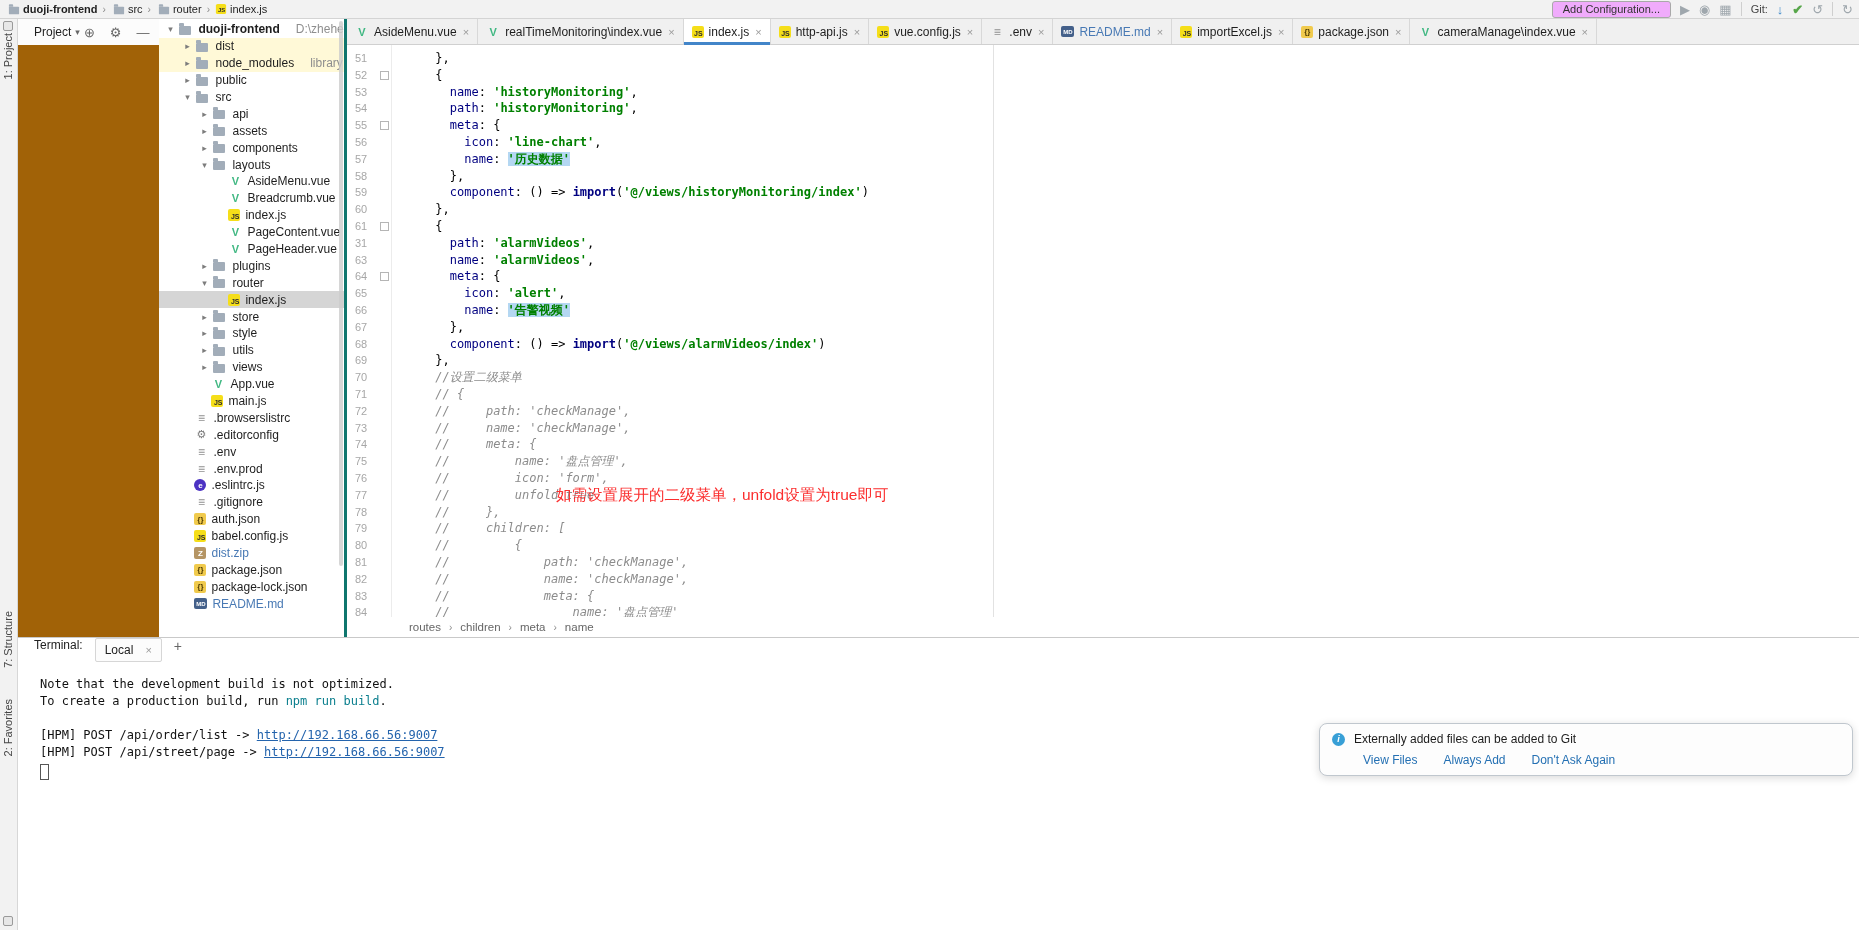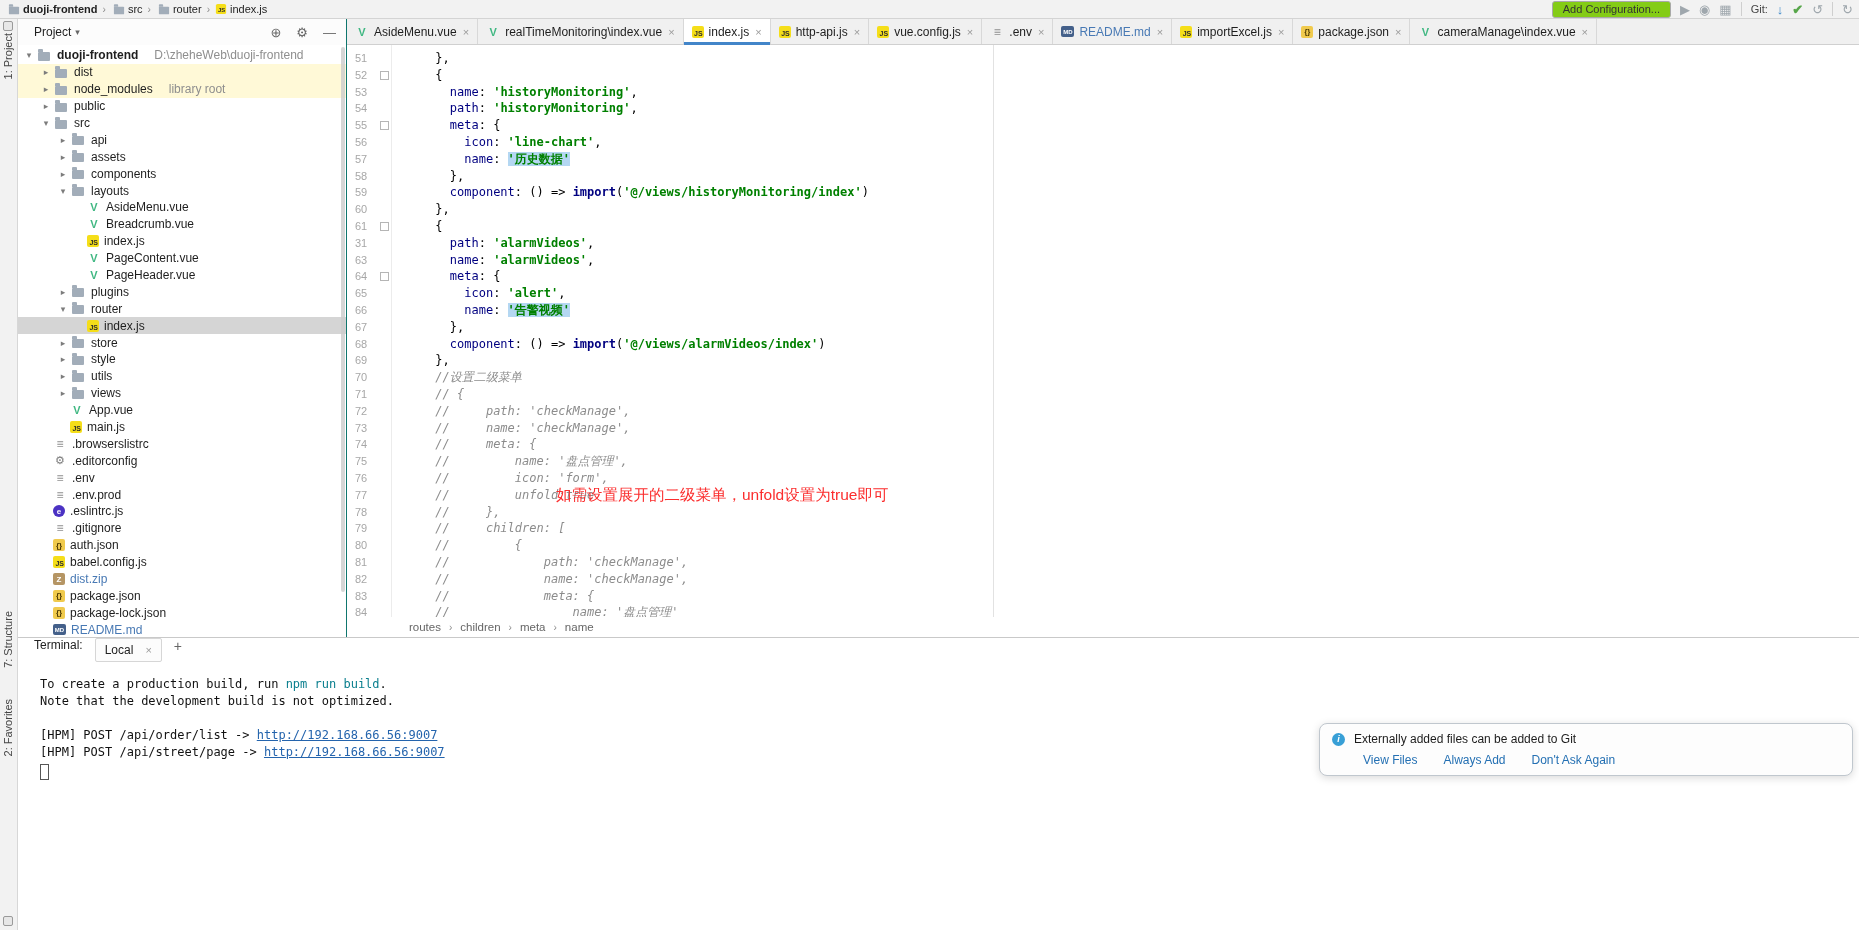--- a/index.html
+++ b/index.html
@@ -7,42 +7,42 @@
        font-family:"Liberation Sans",sans-serif;font-size:12px;color:#1e1e1e}
   
   .topbar{height:19px;background:#f2f2f2;border-bottom:1px solid #d4d4d4;display:flex;
           align-items:center;padding:0 6px;box-sizing:border-box}
   .crumbs{display:flex;align-items:center;gap:4px;font-size:11px}
   .crumb{display:flex;align-items:center}
   .crumb .fi{transform:scale(.85);margin-right:3px}
   .crumb-l.bold{font-weight:bold}
   .csep{color:#8d8d8d;font-size:10px;padding:0 1px}
   .tb-right{margin-left:auto;display:flex;align-items:center;gap:9px}
-  .addcfg{height:17px;border:1px solid #a9a9a9;border-radius:3px;background:#84cc16;
+  .addcfg{height:17px;border:1px solid #a9a9a9;border-radius:3px;background:#f0abfc;
           font-size:11px;padding:0 10px;color:#333;font-family:"Liberation Sans",sans-serif}
   .tbi{font-size:13px;line-height:13px}
   .tbi.dim{color:#9fa7ad}
   .tbi.blue{color:#3a87c9;font-weight:bold}
   .tbi.green{color:#57a64a;font-weight:bold}
   .gitlabel{color:#444;font-size:11px}
   .vsep{width:1px;height:14px;background:#cfcfcf}
   
   .below{display:flex;height:911px}
   .stripe{width:17px;background:#f2f2f2;border-right:1px solid #d7d7d7;position:relative;flex:none}
   .vlabel{position:absolute;left:2px;writing-mode:vertical-rl;transform:rotate(180deg);
           font-size:11px;color:#454545;white-space:nowrap}
   .stripe-icon{position:absolute;left:3px;width:10px;height:10px;border:1px solid #9a9a9a;
                background:#e7e7e7;box-sizing:border-box;border-radius:2px}
   .stripe-icon.top{top:2px}
   .stripe-icon.bottom{bottom:4px}
   .right-col{flex:1;display:flex;flex-direction:column;min-width:0}
   .main-row{height:619px;display:flex;min-height:0}
   
-  .project{width:329px;flex:none;border-right:1px solid #0f766e;display:flex;
-           flex-direction:column;background:#fef9c3;box-sizing:border-box}
+  .project{width:329px;flex:none;border-right:3px solid #0f766e;display:flex;
+           flex-direction:row;background:#a16207;box-sizing:border-box}
   .p-header{height:26px;flex:none;display:flex;align-items:center;padding:0 10px 0 16px;gap:4px;
             background:#fcfcfc}
   .pchev{color:#666;font-size:9px}
   .p-tools{margin-left:auto;display:flex;gap:15px;color:#666;font-size:13px;align-items:center}
   .tree{flex:1;position:relative;overflow:hidden;padding-top:2px;background:#fff}
   .trow{height:16.9px;display:flex;align-items:center;white-space:nowrap;font-size:12px;cursor:default}
   .trow.sel{background:#d5d5d5}
   .trow.hl{background:#fff9d7}
   .tw{width:14px;flex:none;color:#7c7c7c;font-size:9px;text-align:center}
   .tlabel.blue{color:#4879b4}
@@ -507,22 +507,22 @@
       <div class="t-header">
         <span class="t-title">Terminal:</span>
         <span class="t-tab">
           <span>Local</span>
           <span class="tclose">×</span>
         </span>
         <span class="t-plus">+</span>
       </div>
       <div class="t-body">
         <div id="tlines">
+            <div class="trline"><span class="t-plain">Note that the development build is not optimized.</span></div>
             <div class="trline"><span class="t-plain">To create a production build, run </span><span class="t-cmd">npm run build</span><span class="t-plain">.</span></div>
-            <div class="trline"><span class="t-plain">Note that the development build is not optimized.</span></div>
             <div class="trline">&nbsp;</div>
             <div class="trline"><span class="t-plain">[HPM] POST /api/order/list -&gt; </span><span class="t-link">http://192.168.66.56:9007</span></div>
             <div class="trline"><span class="t-plain">[HPM] POST /api/street/page -&gt; </span><span class="t-link">http://192.168.66.56:9007</span></div>
           </div>
         <div class="cursor"></div>
       </div>
     </div>
   </div>
 </div>
 

